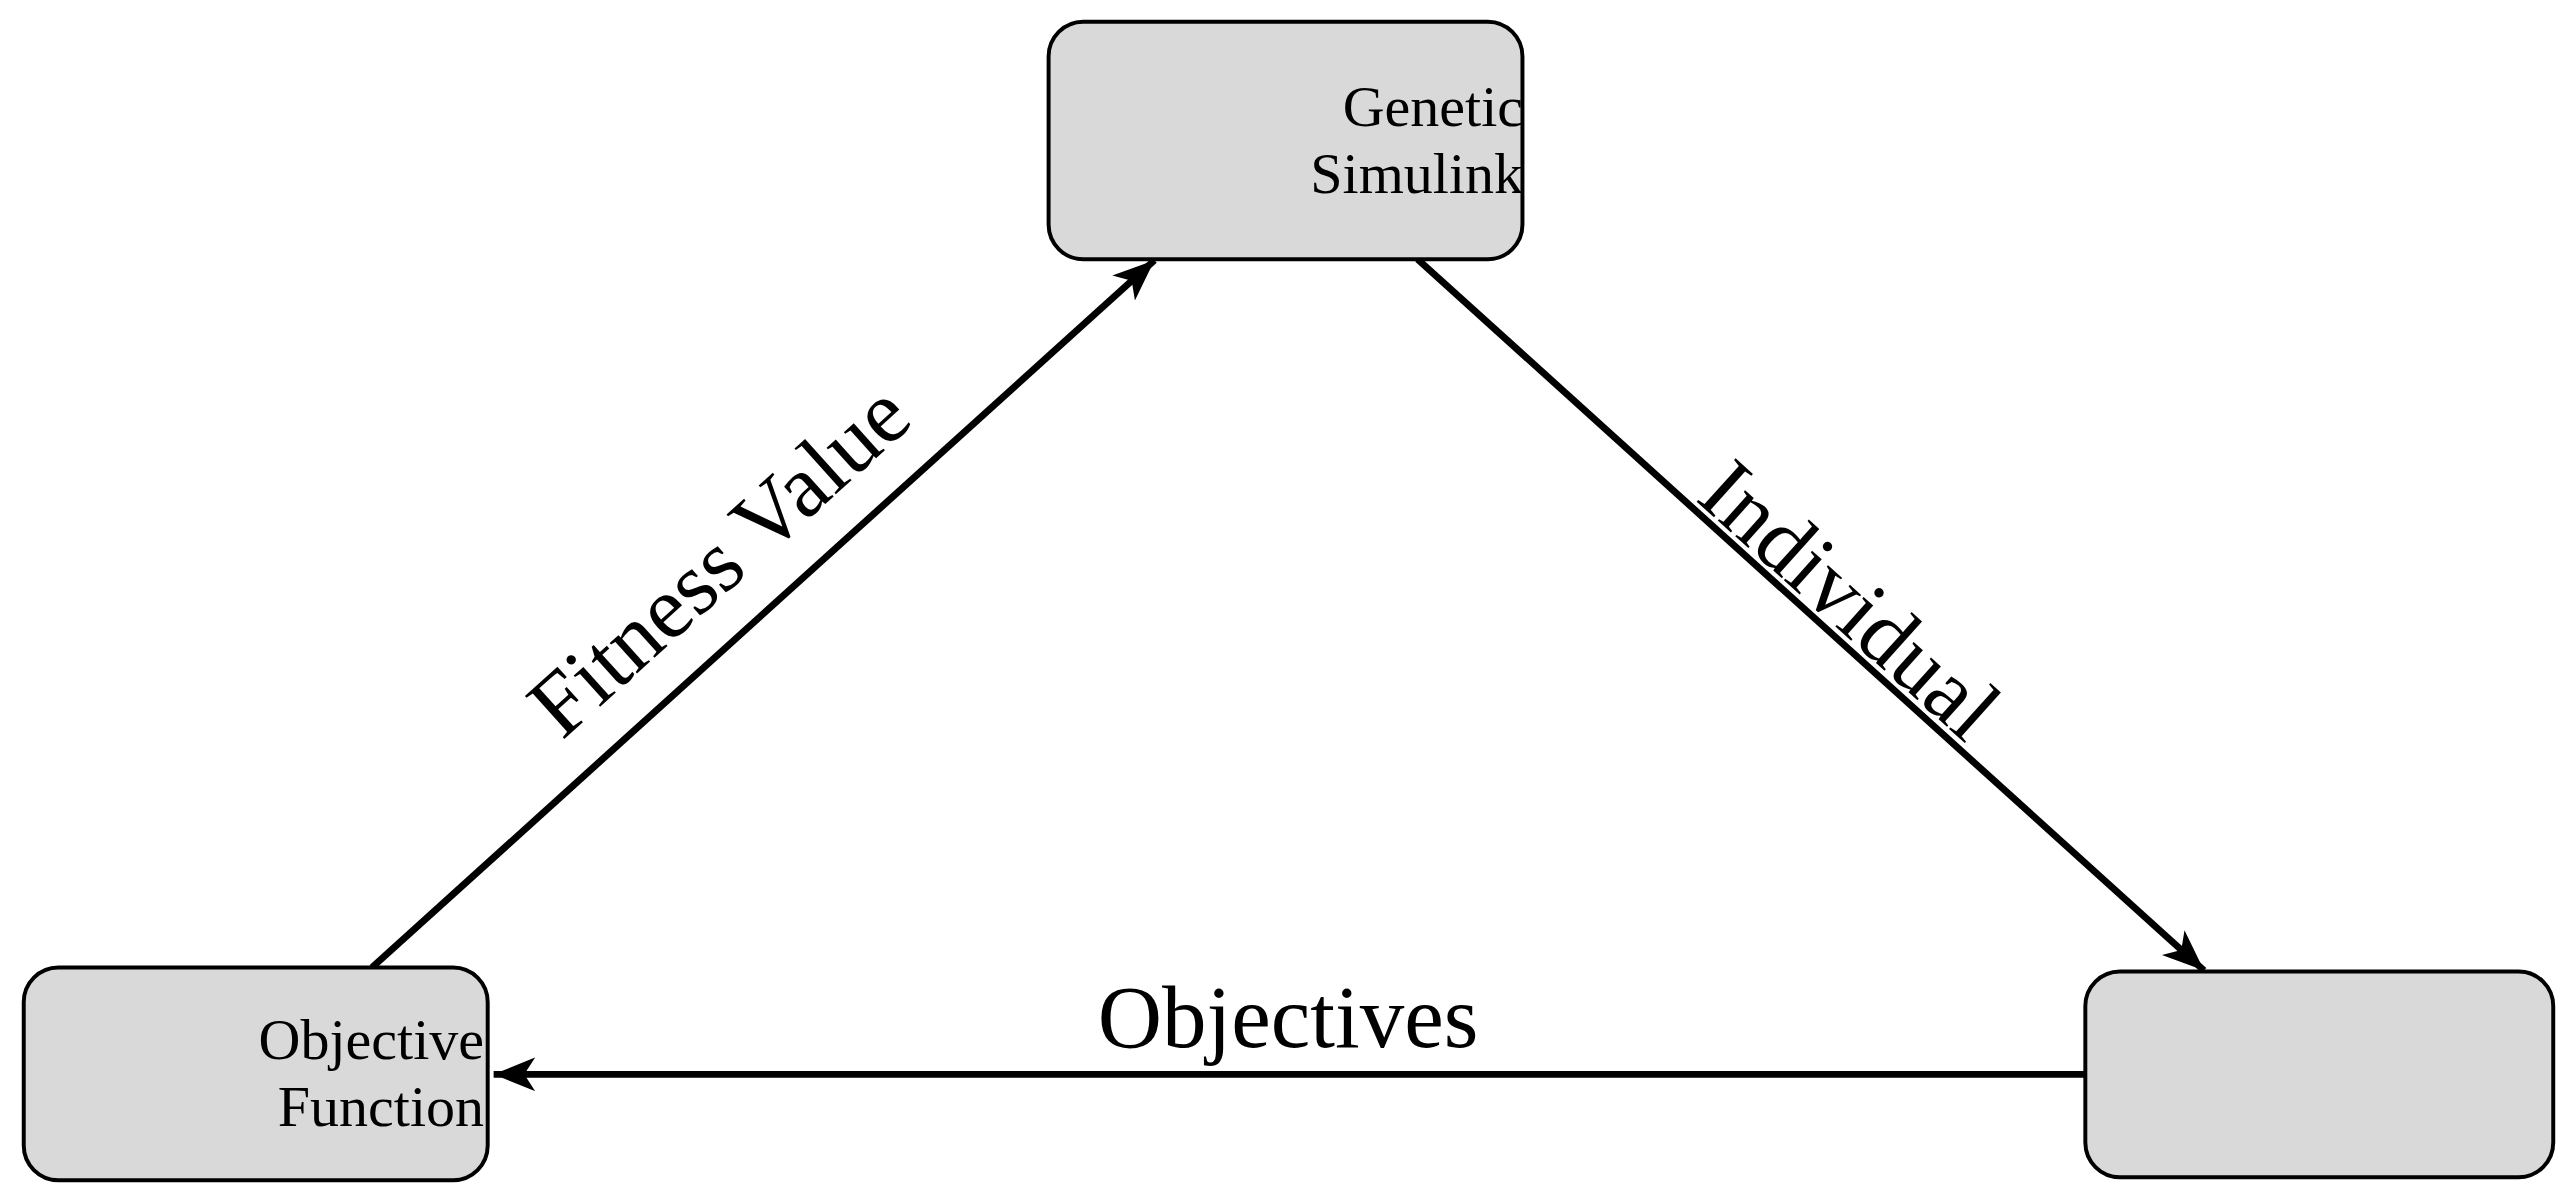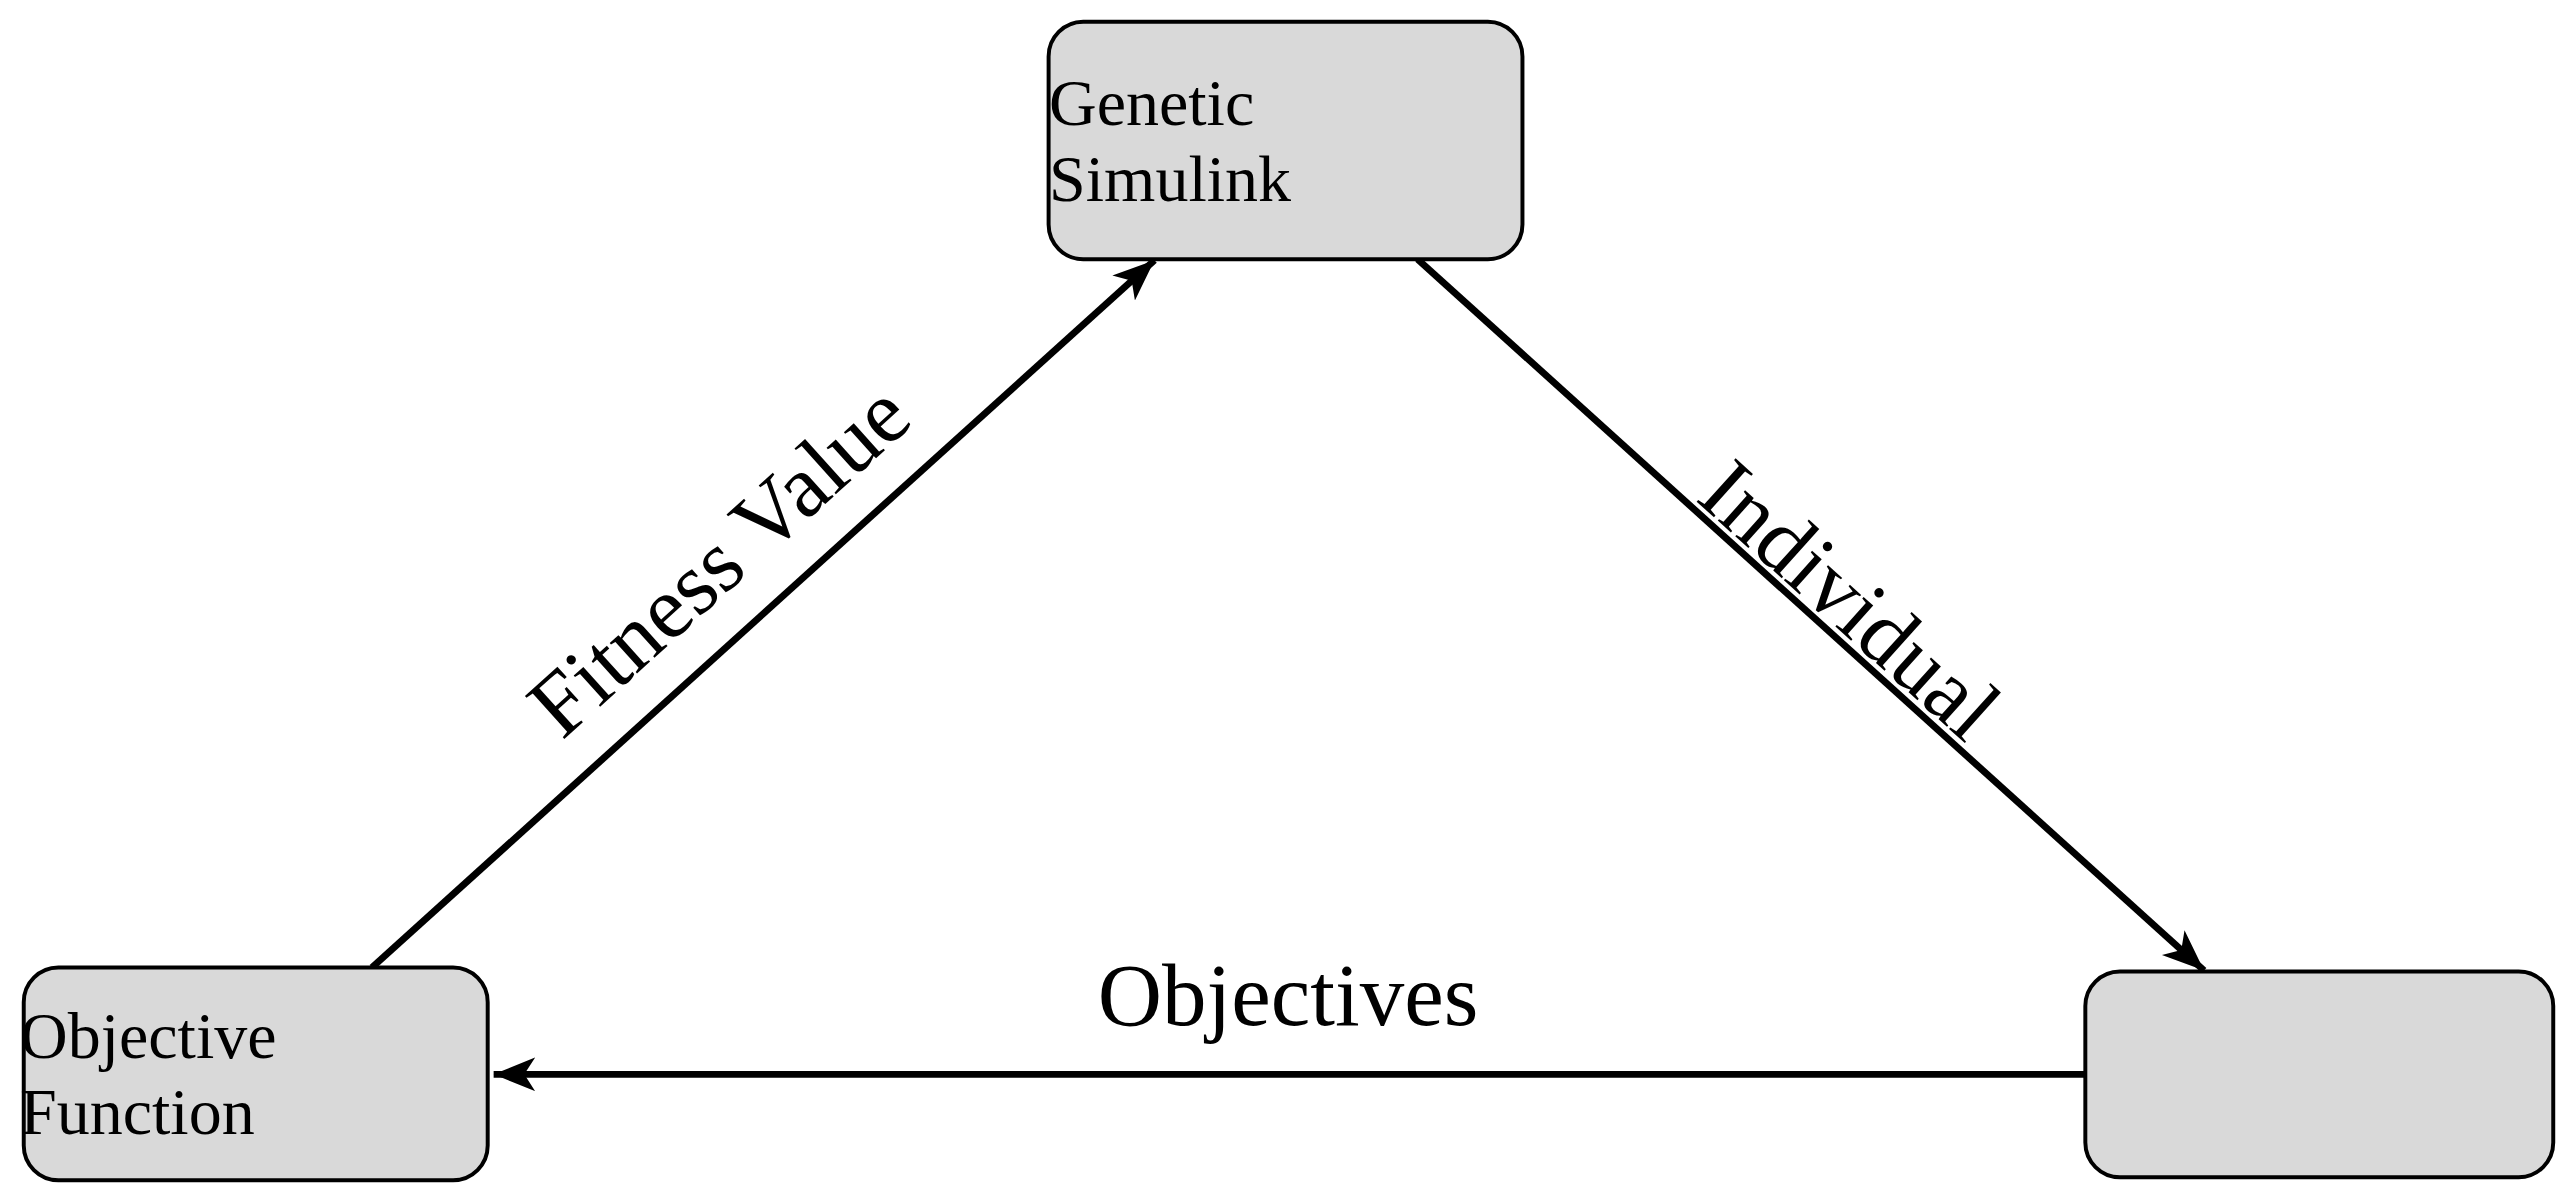--- a/index.html
+++ b/index.html
@@ -33,24 +33,24 @@
     fill: none;
   }
   .arrow-head {
     fill: #000000;
     stroke: none;
   }
   .node-label {
     position: absolute;
     display: flex;
     flex-direction: column;
-    align-items: flex-start;
+    align-items: flex-end;
     justify-content: center;
     text-align: center;
-    font-size: 66px;
+    font-size: 58px;
     line-height: 1.14;
     letter-spacing: 0px;
   }
   .edge-label {
     position: absolute;
     white-space: nowrap;
     font-size: 89px;
     line-height: 1;
   }
   .edge-label.rot-neg {
@@ -60,21 +60,21 @@
     transform: translate(-50%, -50%) rotate(42deg);
   }
   .edge-label.rot-none {
     transform: translate(-50%, -50%);
   }
   #label-genetic-algorithm  { left: 1049px; top: 22px;  width: 474px; height: 237px; }
   #label-objective-function { left: 20px;   top: 967px; width: 464px; height: 213px; }
   #label-simulink-model     { left: 2085px; top: 971px; width: 468px; height: 206px; }
   #label-fitness-value { left: 719px;  top: 560px;  }
   #label-individual    { left: 1850px; top: 600px;  }
-  #label-objectives    { left: 1288px; top: 995px; }
+  #label-objectives    { left: 1288px; top: 1017px; }
 </style>
 </head>
 <body>
 
 <div class="canvas">
 
   <svg viewBox="0 0 2604 1215">
     <defs>
       <marker id="stealth-head" markerUnits="userSpaceOnUse" markerWidth="44" markerHeight="36" refX="42" refY="17" orient="auto">
         <path class="arrow-head" d="M0,0 L42,17 L0,34 L11,17 Z"></path>

